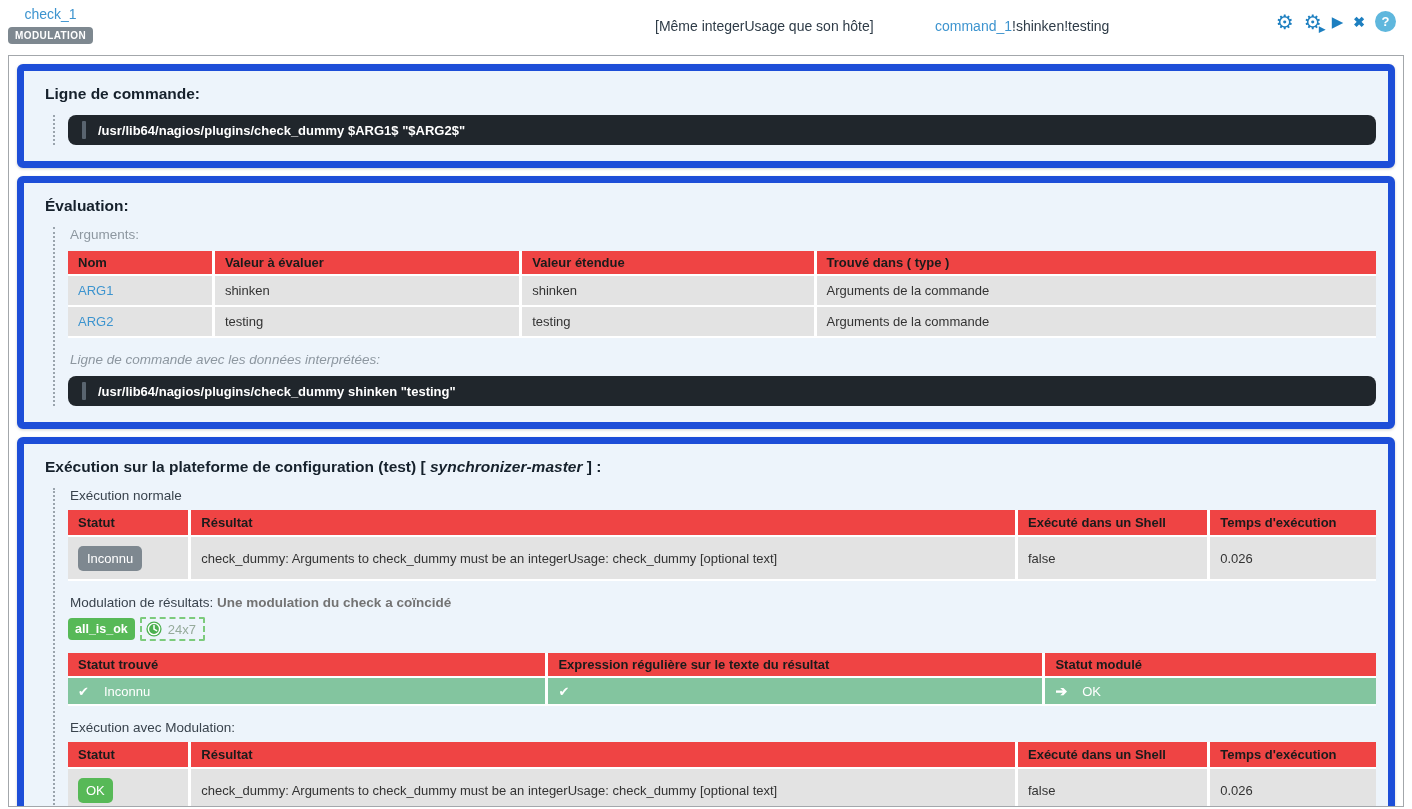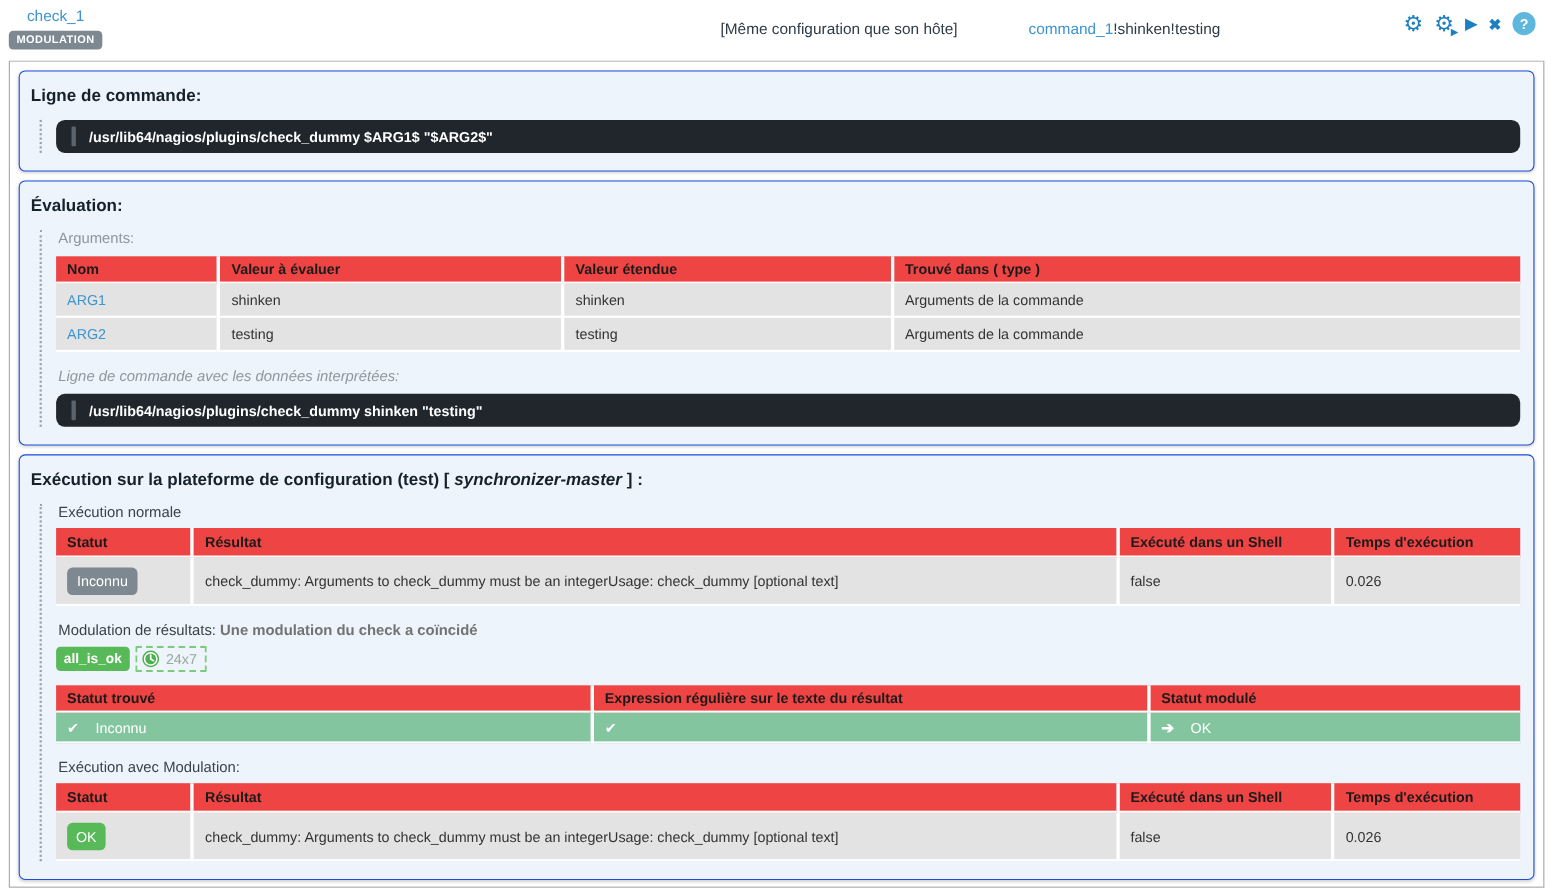--- a/index.html
+++ b/index.html
@@ -39,23 +39,23 @@
   
   .outer {
     margin: 0 8px; height: 752px;
     border: 1px solid #a3a7ab; background: #fff;
     overflow: hidden;
   }
 
   
   .panel {
     margin: 8px; background: #edf4fb;
-    border: 1px solid #1d4ed8; border-radius: 6px;
+    border: 7px solid #1d4ed8; border-radius: 6px;
     box-shadow: 0 1px 3px rgba(0,0,0,.18);
-    padding: 12px 12px 16px 8px;
+    padding: 12px 12px 16px 19px;
   }
   .panel h2 { margin: 2px 2px 12px 2px; font-size: 15.5px; color: #16212c; font-weight: bold; }
   .panel h2 em { font-style: italic; }
   .indent { margin-left: 10px; border-left: 2px dotted #9aa4ad; padding-left: 13px; }
 
   
   .codebox {
     background: #20262c; border-radius: 8px; height: 30px;
     display: flex; align-items: center; padding: 0 14px;
   }
@@ -115,21 +115,21 @@
   }
 </style>
 </head>
 <body>
 
 <header class="topbar">
   <div class="top-left">
     <a class="title-link">check_1</a>
     <span class="badge-modulation">MODULATION</span>
   </div>
-  <div class="behavior-note">[Même configuration que son hôte]</div>
+  <div class="behavior-note">[Même integerUsage que son hôte]</div>
   <div class="command-ref">
     <a>command_1</a><span>!shinken!testing</span>
   </div>
   <div class="top-icons">
     <span class="ticon gear-glyph">⚙</span>
     <span class="ticon gear-glyph refresh-gear"><span>⚙</span><span class="mini-play">▶</span></span>
     <span class="ticon play-glyph">▶</span>
     <span class="ticon close-glyph">✖</span>
     <span class="help-circle">?</span>
   </div>

